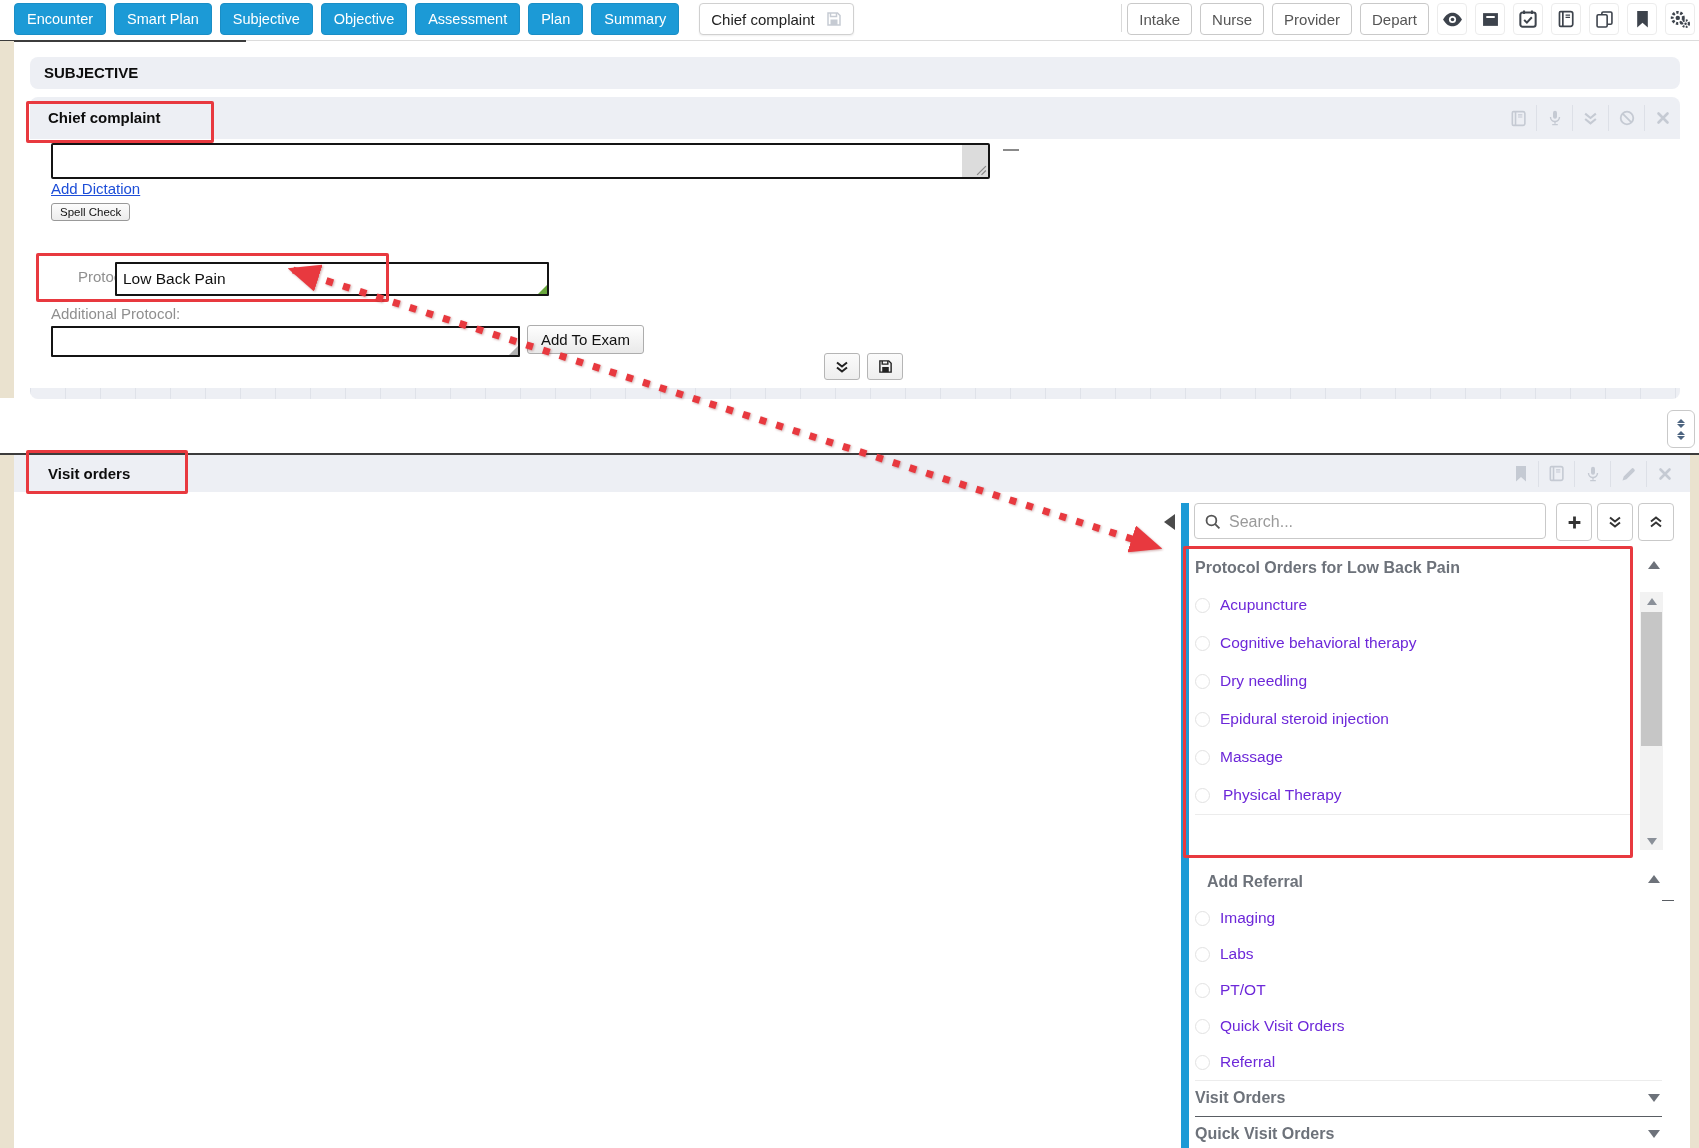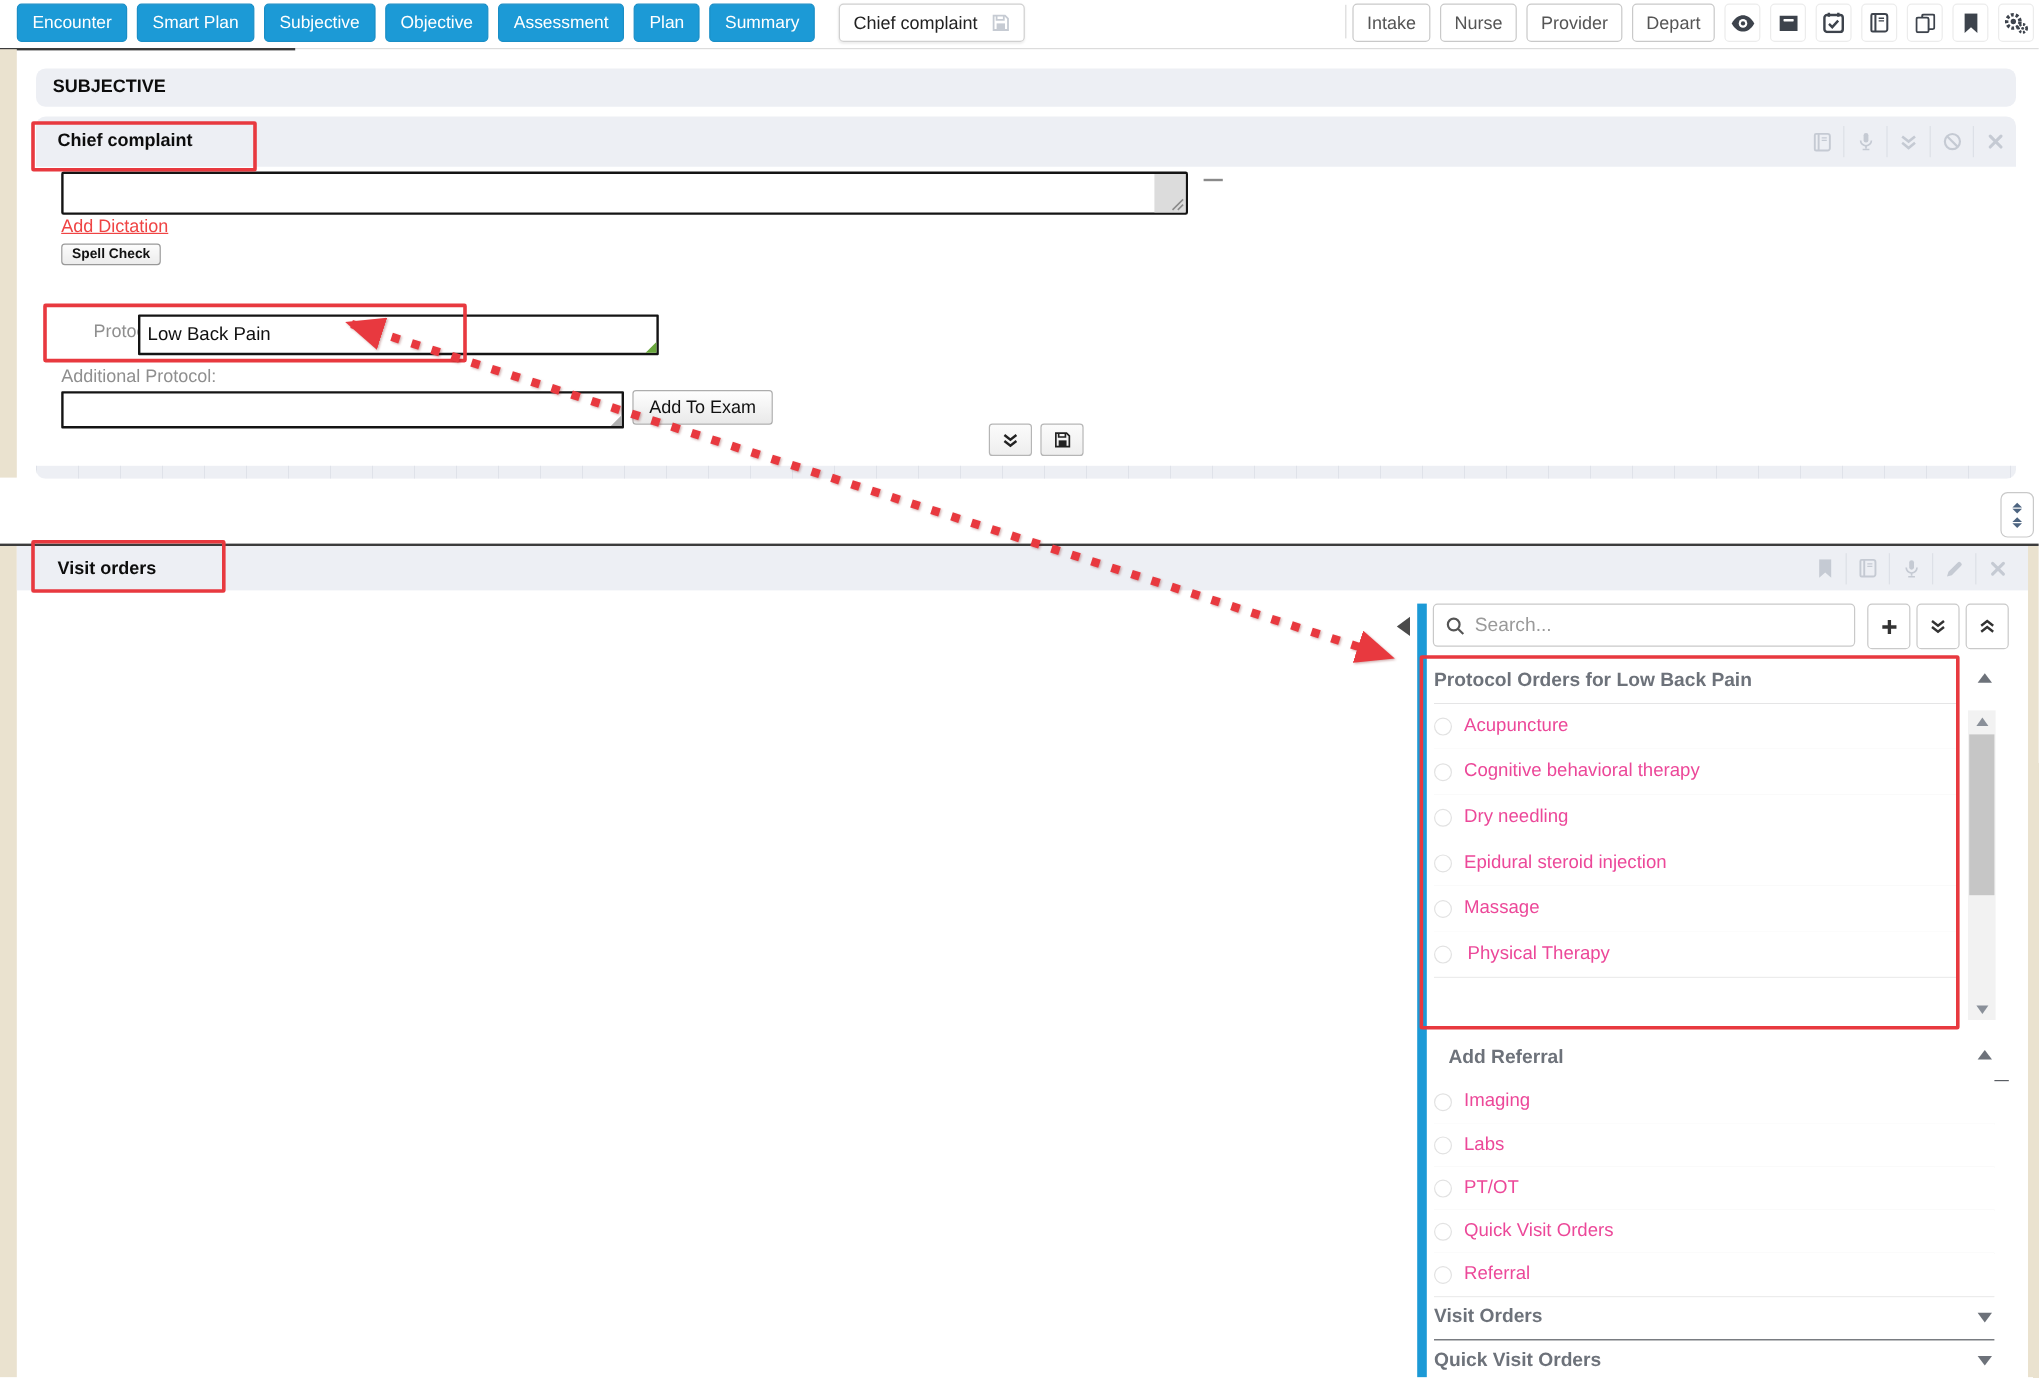--- a/index.html
+++ b/index.html
@@ -37,21 +37,21 @@
   .head-cell.first{border-left:none;}
 
   .redbox{position:absolute;border:3px solid #e8393f;border-radius:2px;pointer-events:none;z-index:40;}
 
   .ta-wrap{position:absolute;left:51px;top:143px;width:935px;height:32px;border:2px solid #141414;
            border-radius:2px;background:#fff;}
   .ta-wrap textarea{position:absolute;left:0;top:0;width:905px;height:28px;border:none;outline:none;
            resize:none;background:transparent;font-family:"Liberation Sans",sans-serif;font-size:14px;}
   .ta-strip{position:absolute;right:0;top:0;bottom:0;width:26px;background:#dcdcdc;}
   .grip{position:absolute;right:1px;bottom:1px;color:#8c8c8c;}
-  .link{font-size:15px;color:#ef4444;text-decoration:underline;cursor:pointer;}
+  .link{font-size:15px;color:#1d4ed8;text-decoration:underline;cursor:pointer;}
   .btn-small{font-size:11.5px;color:#111;background:linear-gradient(#fcfcfc,#ececec);
              border:1px solid #999;border-radius:3px;padding:2px 8px;cursor:pointer;}
   .lbl-gray{font-size:15px;color:#8f8f8f;white-space:nowrap;}
   .in-wrap{position:absolute;border:2px solid #141414;border-radius:1px;background:#fff;}
   .in-wrap input{position:absolute;left:0;top:0;width:100%;height:100%;border:none;outline:none;
                  padding:0 0 0 6px;box-sizing:border-box;background:transparent;
                  font-family:"Liberation Sans",sans-serif;font-size:15.5px;color:#101010;}
   .corner-grip{position:absolute;right:0;bottom:0;width:0;height:0;
                border-left:9px solid transparent;}
   .corner-green{border-bottom:9px solid #69a73c;}
@@ -92,21 +92,21 @@
             background:#fff;color:#333;display:flex;align-items:center;justify-content:center;cursor:pointer;}
   .vo-sec-head{position:absolute;left:1195px;height:37px;line-height:37px;font-size:16px;font-weight:bold;
                color:#6d727a;border-bottom:1px solid #595d63;cursor:pointer;}
   .tri-up{border-left:6px solid transparent;border-right:6px solid transparent;
           border-bottom:8px solid #6d727a;cursor:pointer;}
   .tri-down{border-left:6px solid transparent;border-right:6px solid transparent;
             border-top:8px solid #6d727a;cursor:pointer;}
   .vo-item{position:absolute;left:1195px;display:flex;align-items:center;gap:10px;
            border-bottom:1px solid #ececec;cursor:pointer;background:#fff;}
   .circ{width:13px;height:13px;border-radius:50%;border:1.5px solid #e2e2e2;flex:0 0 auto;}
-  .vo-item-label{font-size:15.5px;color:#ec4899;}
+  .vo-item-label{font-size:15.5px;color:#6d28d9;}
   .sbar{position:absolute;left:1640px;top:592px;width:23px;height:258px;background:#f2f2f2;}
   .sbar-btn{position:absolute;left:0;width:23px;height:18px;display:flex;align-items:center;
             justify-content:center;cursor:pointer;}
   .sbar .t-up{width:0;height:0;border-left:5px solid transparent;border-right:5px solid transparent;
               border-bottom:7px solid #8a9099;}
   .sbar .t-down{width:0;height:0;border-left:5px solid transparent;border-right:5px solid transparent;
               border-top:7px solid #8a9099;}
   .sbar-thumb{position:absolute;left:1px;top:20px;width:21px;height:134px;background:#c6c6c6;cursor:grab;}
 
   .arrow-svg{position:absolute;left:0;top:0;z-index:60;pointer-events:none;
@@ -316,21 +316,21 @@
     <textarea style=""></textarea>
     <div class="ta-strip">
       <svg class="grip" width="11" height="11">
           <use href="#i-grip"></use>
         </svg>
     </div>
   </div>
   <div class="dash"></div>
 
   <span class="abs link" style="left:51px;top:180px;">Add Dictation</span>
-  <button class="abs btn-small" style="left:51px;top:203px;font-weight:bold;">Spell Check</button>
+  <button class="abs btn-small" style="left:51px;top:203px;">Spell Check</button>
 
   <span class="abs lbl-gray" style="left:46px;top:268px;margin-left:32px;">Protocol:</span>
   <div class="in-wrap" style="left:115px;top:262px;width:430px;height:30px;">
     <input value="Low Back Pain" style="">
     <div class="corner-grip corner-green"></div>
   </div>
   <div class="redbox" style="left:36px;top:253px;width:347px;height:43px;"></div>
 
   <span class="abs lbl-gray" style="left:51px;top:305px;">Additional Protocol:</span>
   <div class="in-wrap" style="left:51px;top:326px;width:465px;height:27px;">

